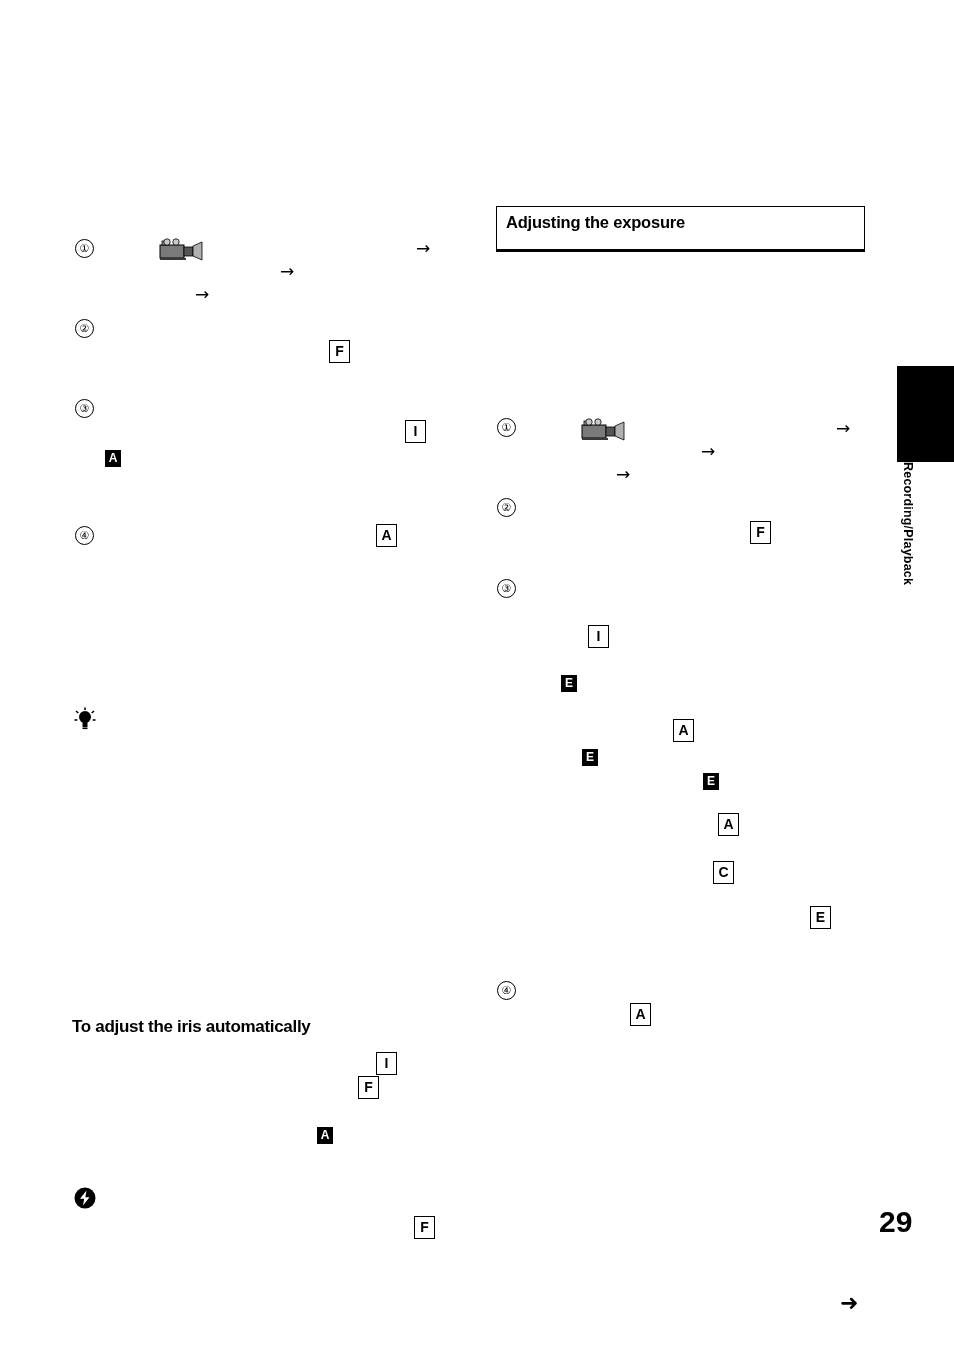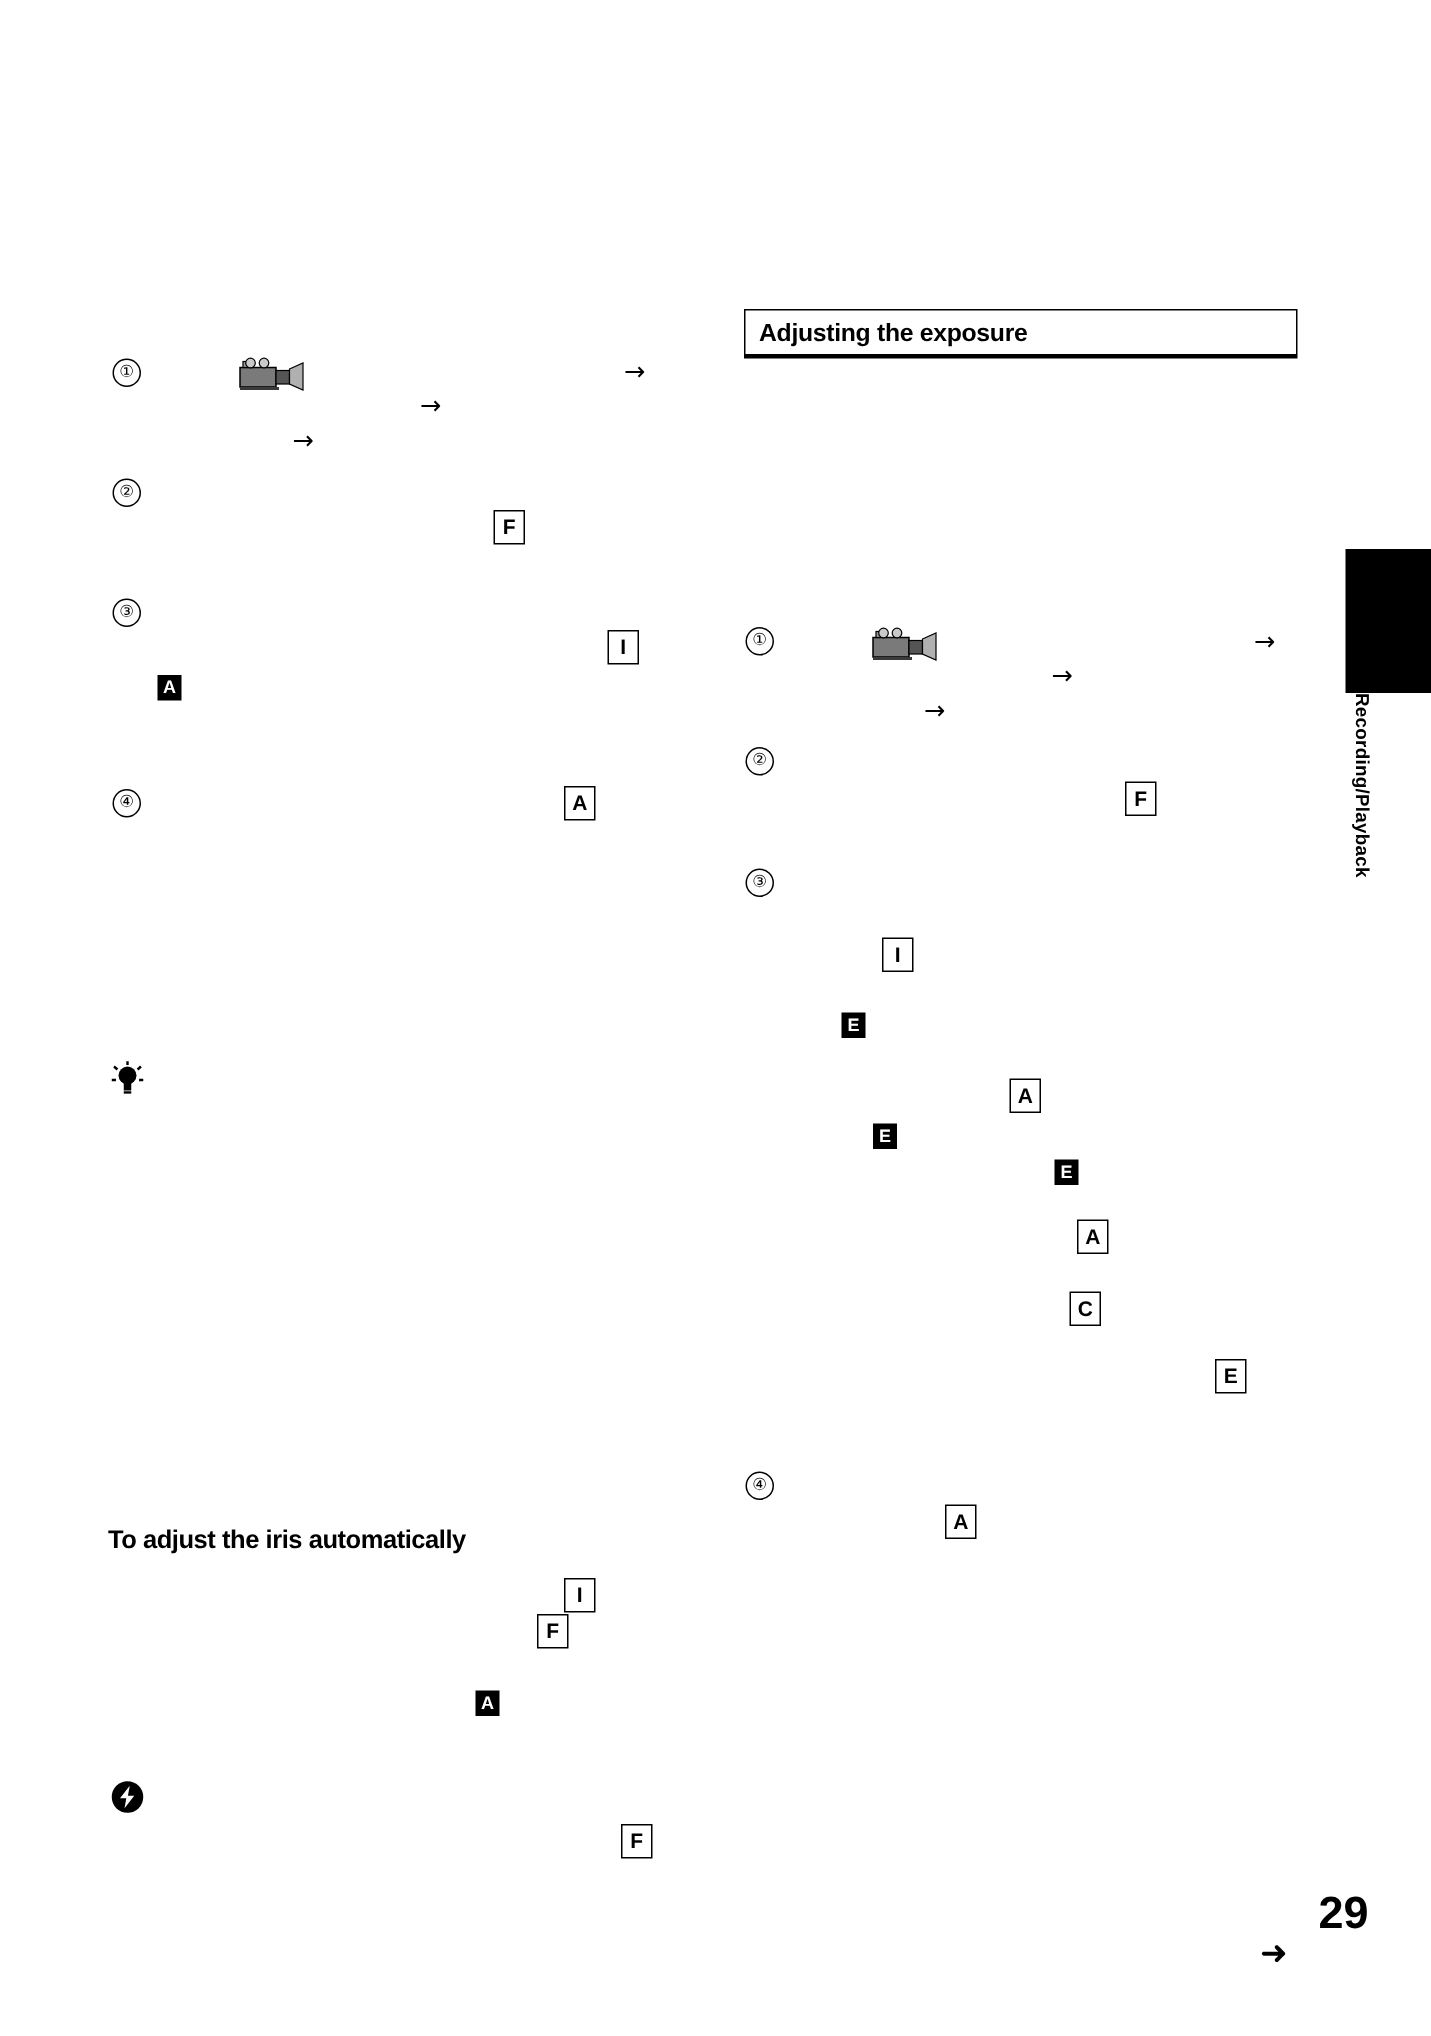--- a/index.html
+++ b/index.html
@@ -120,21 +120,21 @@
   .cam-icon { position: absolute; }
 
   
   .glyph { position: absolute; }
 </style>
 </head>
 <body>
 
 <div class="page">
 
-  <div class="sec-head" style="left:496px; top:206px; width:369px; height:33px;">Adjusting the exposure</div>
+  <div class="sec-head" style="left:496px; top:206px; width:369px; height:46px;">Adjusting the exposure</div>
 
   <div class="step-num" style="left:75px; top:239px;">①</div>
 
   <div class="cam-icon" style="left:158px; top:236px;">
     <svg width="46" height="26" viewBox="0 0 46 26">
       <rect x="2" y="9" width="24" height="13" fill="#7a7a7a" stroke="#000" stroke-width="1"></rect>
       <rect x="4" y="5" width="7" height="4" fill="#9a9a9a" stroke="#000" stroke-width="0.8"></rect>
       <circle cx="9" cy="6" r="3.2" fill="#c9c9c9" stroke="#000" stroke-width="0.8"></circle>
       <circle cx="18" cy="6" r="3.2" fill="#c9c9c9" stroke="#000" stroke-width="0.8"></circle>
       <rect x="26" y="11" width="9" height="9" fill="#555" stroke="#000" stroke-width="0.8"></rect>
@@ -232,15 +232,15 @@
   <div class="box-letter" style="left:810px; top:906px; width:19px; height:21px; line-height:21px;">E</div>
 
   <div class="step-num" style="left:497px; top:981px;">④</div>
 
   <div class="box-letter" style="left:630px; top:1003px; width:19px; height:21px; line-height:21px;">A</div>
 
   <div class="side-tab" style="left:897px; top:366px; width:57px; height:96px;"></div>
   <div class="side-tab-text" style="left:901px; top:462px; height:165px;">Recording/Playback</div>
 
   <div class="page-arrow" style="left:840px; top:1292px;">➜</div>
-  <div class="page-num" style="left:879px; top:1259px;">29</div>
+  <div class="page-num" style="left:879px; top:1205px;">29</div>
 
 </div>
 
 </body></html>

